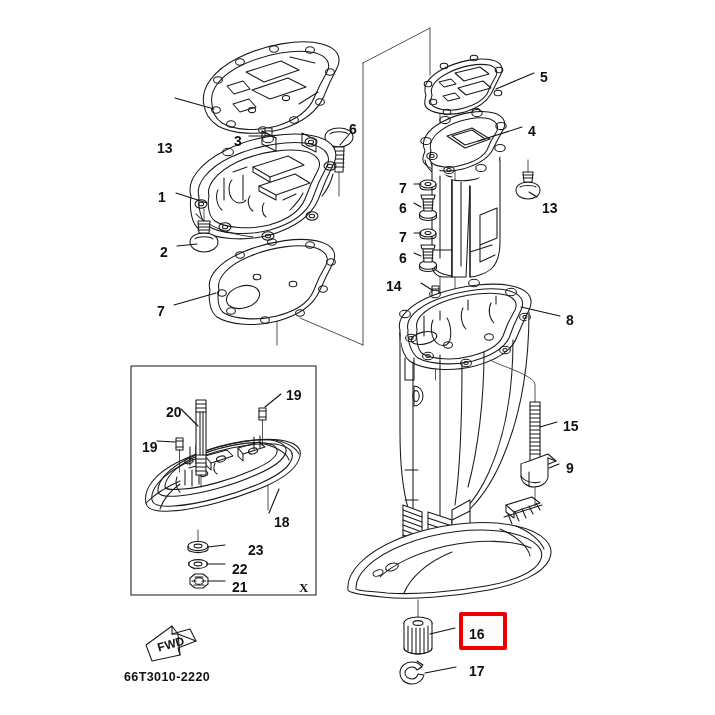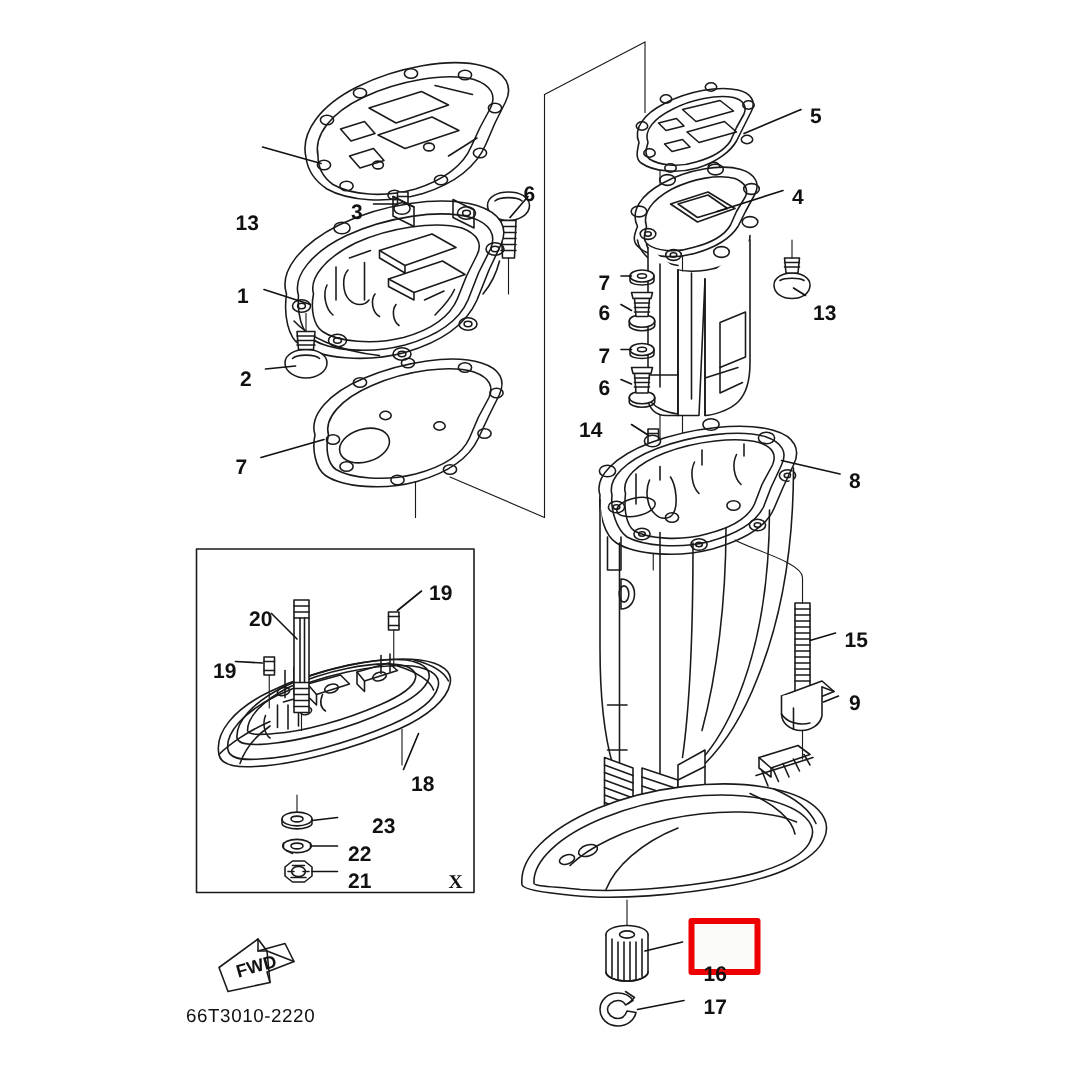--- a/index.html
+++ b/index.html
@@ -18,21 +18,21 @@
     font-size:14px;
     color:#111111;
     line-height:1;
     letter-spacing:0px;
     white-space:nowrap;
     user-select:none;
   }
   .code{
     position:absolute;
     font-family:"Liberation Sans", sans-serif;
-    font-weight:normal;
+    font-weight:bold;
     font-size:12.5px;
     color:#111111;
     letter-spacing:.4px;
     white-space:nowrap;
   }
   .xmark{
     position:absolute;
     font-family:"Liberation Serif", serif;
     font-weight:bold;
     font-size:13px;
@@ -657,21 +657,21 @@
       <div class="lbl" style="left: 399px; top: 251px;">6</div>
       <div class="lbl" style="left: 399px; top: 230px;">7</div>
       <div class="lbl" style="left: 566px; top: 313px;">8</div>
       <div class="lbl" style="left: 566px; top: 461px;">9</div>
       <div class="lbl" style="left: 542px; top: 201px;">13</div>
       <div class="lbl" style="left: 349px; top: 122px;">6</div>
       <div class="lbl" style="left: 157px; top: 304px;">7</div>
       <div class="lbl" style="left: 157px; top: 97px; margin-top: 44px;">13</div>
       <div class="lbl" style="left: 386px; top: 279px;">14</div>
       <div class="lbl" style="left: 563px; top: 419px;">15</div>
-      <div class="lbl" style="left: 469px; top: 642px;">16</div>
+      <div class="lbl" style="left: 469px; top: 627px;">16</div>
       <div class="lbl" style="left: 469px; top: 664px;">17</div>
       <div class="lbl" style="left: 274px; top: 515px;">18</div>
       <div class="lbl" style="left: 286px; top: 388px;">19</div>
       <div class="lbl" style="left: 142px; top: 440px;">19</div>
       <div class="lbl" style="left: 166px; top: 405px;">20</div>
       <div class="lbl" style="left: 232px; top: 580px;">21</div>
       <div class="lbl" style="left: 232px; top: 562px; text-align: right;">22</div>
       <div class="lbl" style="left: 232px; top: 543px; margin-left: 16px;">23</div>
     </div>
 

